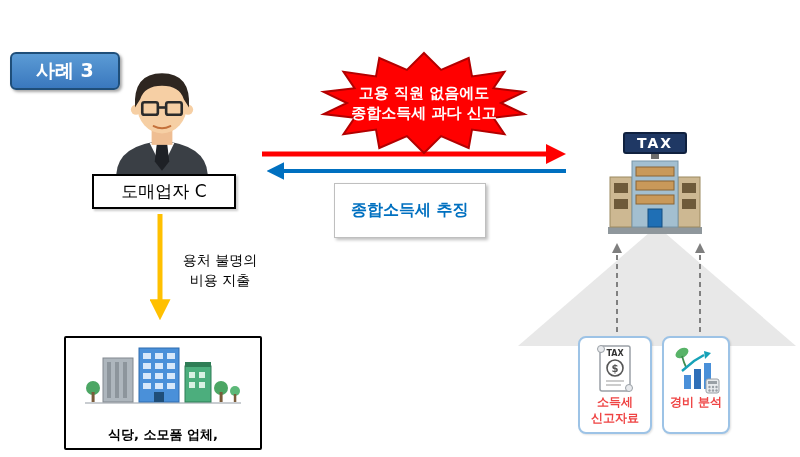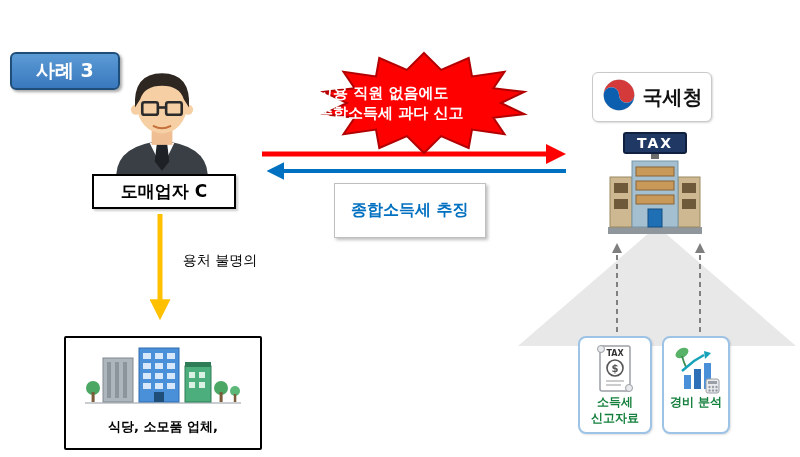--- a/index.html
+++ b/index.html
@@ -3,44 +3,44 @@
 <meta charset="utf-8">
 <style>
   html,body{margin:0;padding:0;background:#fff;}
   body{font-family:"DejaVu Sans","Liberation Sans",sans-serif;}
   .canvas{position:relative;width:800px;height:457px;background:#fff;border-right:2px solid #6b6b6b;border-bottom:2px solid #6b6b6b;overflow:hidden;}
   .abs{position:absolute;}
   .layer{position:absolute;left:0;top:0;width:800px;height:457px;pointer-events:none;}
 
   .badge{left:10px;top:8px;background:linear-gradient(#5b9bd5,#3a78be);border:2px solid #1f4e79;border-radius:6px;color:#fff;font-weight:700;font-size:19px;padding:4px 24px;box-shadow:2px 2px 3px rgba(0,0,0,.35);margin-top:44px;}
 
-  .person-box{left:92px;top:174px;width:140px;background:#fff;border:2.5px solid #000;text-align:center;font-weight:700;font-size:17px;padding:4px 0;box-shadow:2px 2px 2px rgba(0,0,0,.2);}
+  .person-box{left:92px;top:174px;width:140px;background:#fff;border:2.5px solid #000;text-align:center;font-weight:400;font-size:17px;padding:4px 0;box-shadow:2px 2px 2px rgba(0,0,0,.2);}
 
   .starburst{left:318px;top:50px;width:212px;height:106px;}
   .starburst svg{position:absolute;left:0;top:0;}
-  .star-text{position:absolute;left:0;top:0;width:100%;height:100%;display:flex;flex-direction:column;align-items:flex-start;justify-content:center;color:#fff;font-weight:700;font-size:15px;line-height:1.35;text-align:center;}
+  .star-text{position:absolute;left:0;top:0;width:100%;height:100%;display:flex;flex-direction:column;align-items:center;justify-content:center;color:#fff;font-weight:700;font-size:15px;line-height:1.35;text-align:center;}
 
   .tax-notice{left:334px;top:183px;background:#fff;border:1px solid #bfbfbf;box-shadow:2px 2px 3px rgba(0,0,0,.25);padding:16px 16px;color:#0070c0;font-weight:700;font-size:16px;}
 
   .nts-box{left:592px;top:72px;width:118px;height:48px;background:#fff;border:1px solid #c9c9c9;border-radius:6px;box-shadow:1px 1px 2px rgba(0,0,0,.15);display:flex;align-items:center;justify-content:center;gap:7px;}
   .nts-name{font-weight:700;font-size:20px;color:#111;}
 
   .building-wrap{left:606px;top:132px;width:98px;text-align:center;}
   .tax-sign{display:inline-block;background:#1f3864;border:2px solid #10213f;border-radius:3px;color:#fff;font-weight:700;font-size:14px;letter-spacing:2px;padding:1px 12px;}
   .sign-pole{width:8px;height:5px;background:#6d6d6d;margin:0 auto;}
 
   .expense-note{left:170px;top:250px;width:100px;text-align:center;font-weight:400;font-size:14px;line-height:1.45;color:#000;}
 
   .vendor-box{left:64px;top:336px;width:198px;height:114px;background:#fff;border:2px solid #000;border-radius:2px;display:flex;flex-direction:column;align-items:center;justify-content:flex-start;padding-top:6px;box-sizing:border-box;}
-  .vendor-label{font-weight:700;font-size:13px;text-align:center;line-height:1.35;margin-top:12px;}
+  .vendor-label{font-weight:700;font-size:13px;text-align:center;line-height:1.35;margin-top:20px;}
 
   .evi-box{top:336px;height:98px;background:#fff;border:2px solid #9dc3e6;border-radius:8px;display:flex;flex-direction:column;align-items:center;justify-content:flex-start;padding-top:5px;box-sizing:border-box;box-shadow:1px 1px 2px rgba(0,0,0,.12);}
   .evi-a{left:578px;width:74px;}
   .evi-b{left:662px;width:68px;}
-  .evi-label{font-weight:700;font-size:12px;text-align:center;line-height:1.3;color:#15803d;}
+  .evi-label{font-weight:700;font-size:12px;text-align:center;line-height:1.3;color:#ef4444;}
 </style>
 </head>
 <body>
 
 <div class="canvas">
 
   <svg class="layer" viewBox="0 0 800 457">
     <defs>
       <marker id="arr-red" viewBox="0 0 10 10" refX="7" refY="5" markerWidth="4" markerHeight="4" orient="auto">
           <path d="M0 0 L10 5 L0 10 z" fill="#ff0000"></path>
@@ -95,30 +95,20 @@
     <div class="star-text">
       <div>고용 직원 없음에도</div>
       <div>종합소득세 과다 신고</div>
     </div>
   </div>
 
   <div class="abs tax-notice">
     <span>종합소득세 추징</span>
   </div>
 
-  <div class="abs nts-box">
-    <span>
-      <svg width="34" height="34" viewBox="0 0 40 40">
-        <circle cx="20" cy="20" r="18" fill="#ffffff" stroke="#d0d0d0"></circle>
-        <path d="M2 20 A18 18 0 0 1 38 20 A9 9 0 0 1 20 20 A9 9 0 0 0 2 20" fill="#d43a3a"></path>
-        <path d="M38 20 A18 18 0 0 1 2 20 A9 9 0 0 1 20 20 A9 9 0 0 0 38 20" fill="#0b5fae"></path>
-      </svg>
-    </span>
-    <span class="nts-name">국세청</span>
-  </div>
 
   <div class="abs building-wrap">
     <div class="tax-sign">TAX</div>
     <div class="sign-pole"></div>
     <svg width="98" height="76" viewBox="0 0 98 76">
       <rect x="2" y="68" width="94" height="7" fill="#8f979c"></rect>
       <rect x="4" y="18" width="22" height="50" fill="#cdb892" stroke="#9c8a61" stroke-width="1"></rect>
       <rect x="8" y="24" width="14" height="10" fill="#6e5a3a"></rect>
       <rect x="8" y="40" width="14" height="10" fill="#6e5a3a"></rect>
       <rect x="72" y="18" width="22" height="50" fill="#cdb892" stroke="#9c8a61" stroke-width="1"></rect>
@@ -127,20 +117,21 @@
       <rect x="26" y="2" width="46" height="66" fill="#a3bfd0" stroke="#7996a8" stroke-width="1"></rect>
       <rect x="30" y="8" width="38" height="9" fill="#c9995a" stroke="#8a6435" stroke-width="1"></rect>
       <rect x="30" y="22" width="38" height="9" fill="#c9995a" stroke="#8a6435" stroke-width="1"></rect>
       <rect x="30" y="36" width="38" height="9" fill="#c9995a" stroke="#8a6435" stroke-width="1"></rect>
       <rect x="42" y="50" width="14" height="18" fill="#1f6fb5" stroke="#144e80" stroke-width="1"></rect>
     </svg>
   </div>
 
   <div class="abs expense-note">
     <div>용처 불명의</div>
+    <div>비용 지출</div>
   </div>
 
   <div class="abs vendor-box">
     <svg width="160" height="62" viewBox="0 0 160 62">
       <rect x="2" y="58" width="156" height="2" fill="#c9cdd1"></rect>
       <circle cx="10" cy="44" r="7" fill="#4ca664"></circle>
         <rect x="8.6" y="48" width="3" height="10" fill="#7a5b3a"></rect>
       <rect x="20" y="14" width="30" height="44" fill="#aeb6bd" stroke="#81888f"></rect>
       <rect x="24" y="18" width="4" height="36" fill="#8d959c"></rect>
       <rect x="32" y="18" width="4" height="36" fill="#8d959c"></rect>

